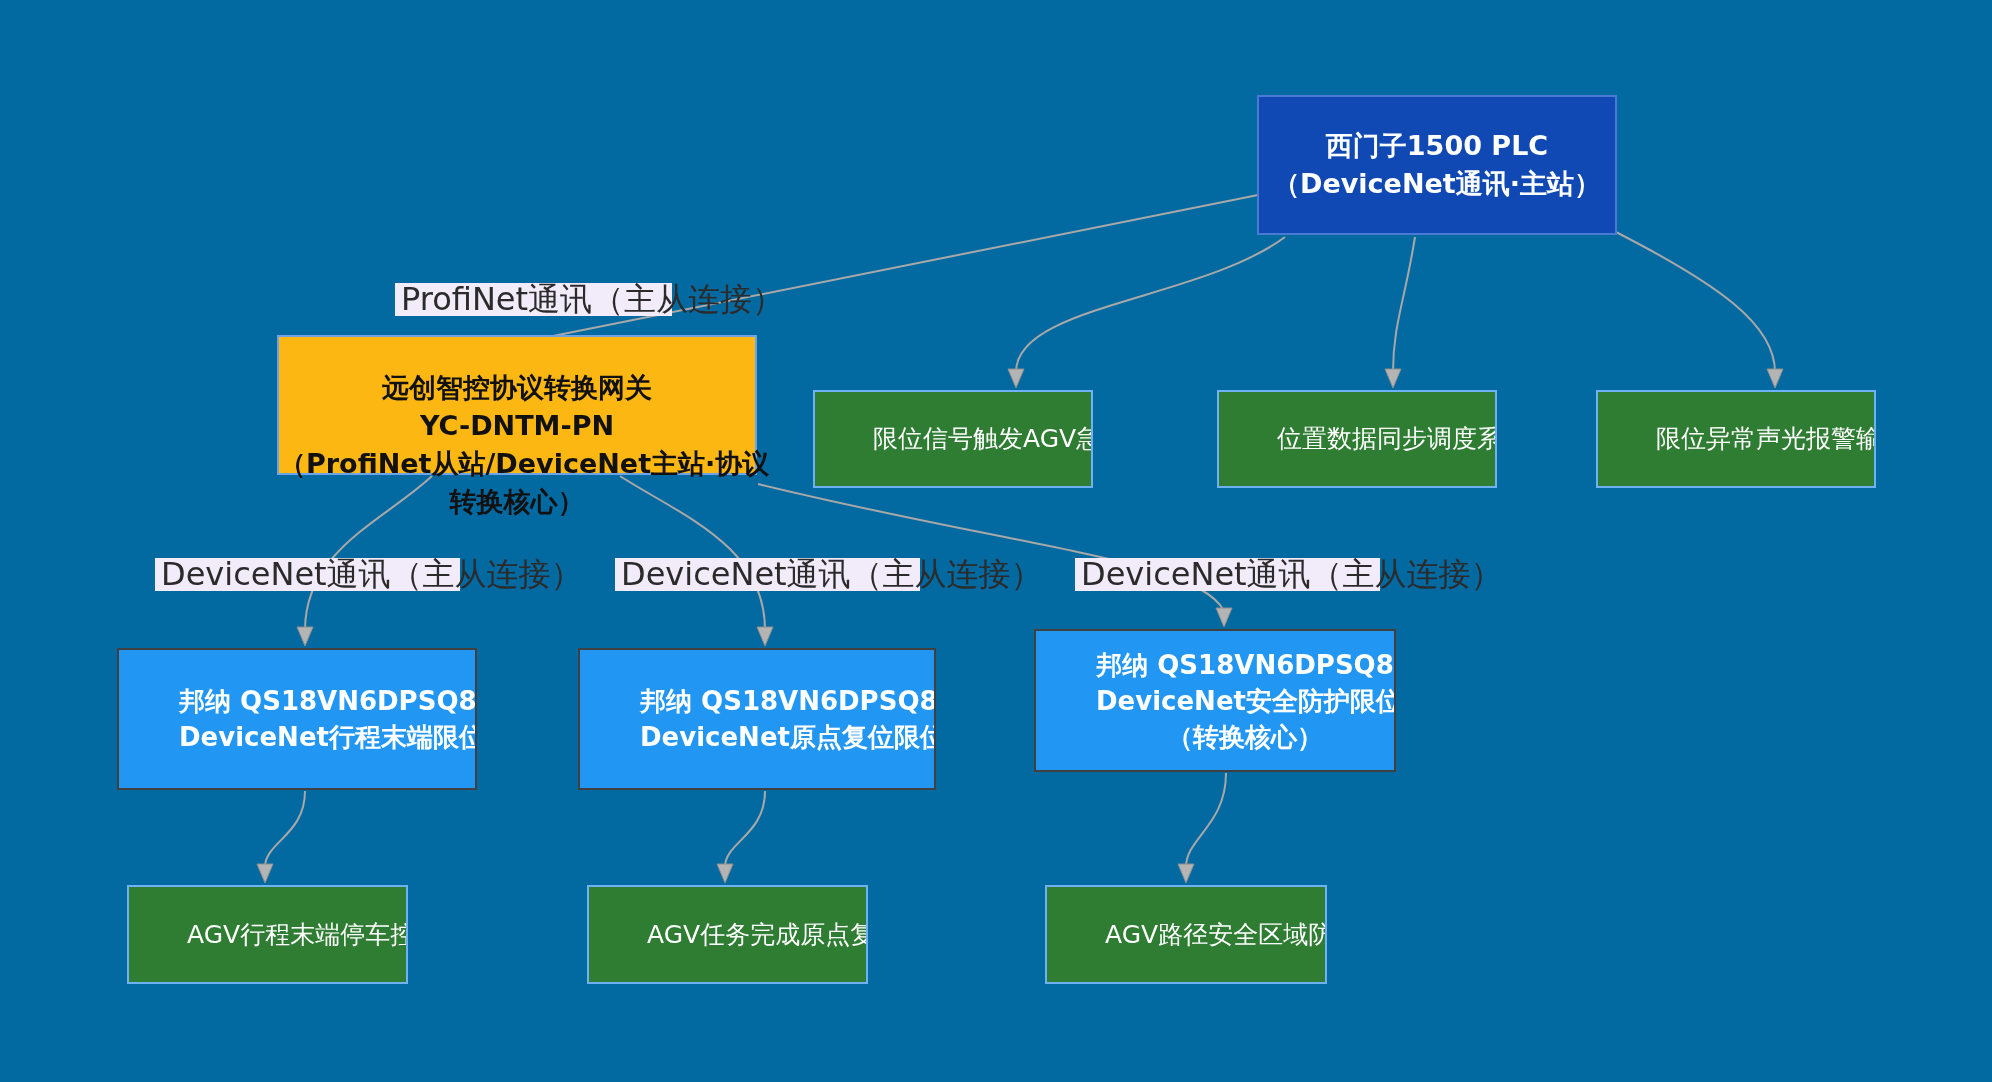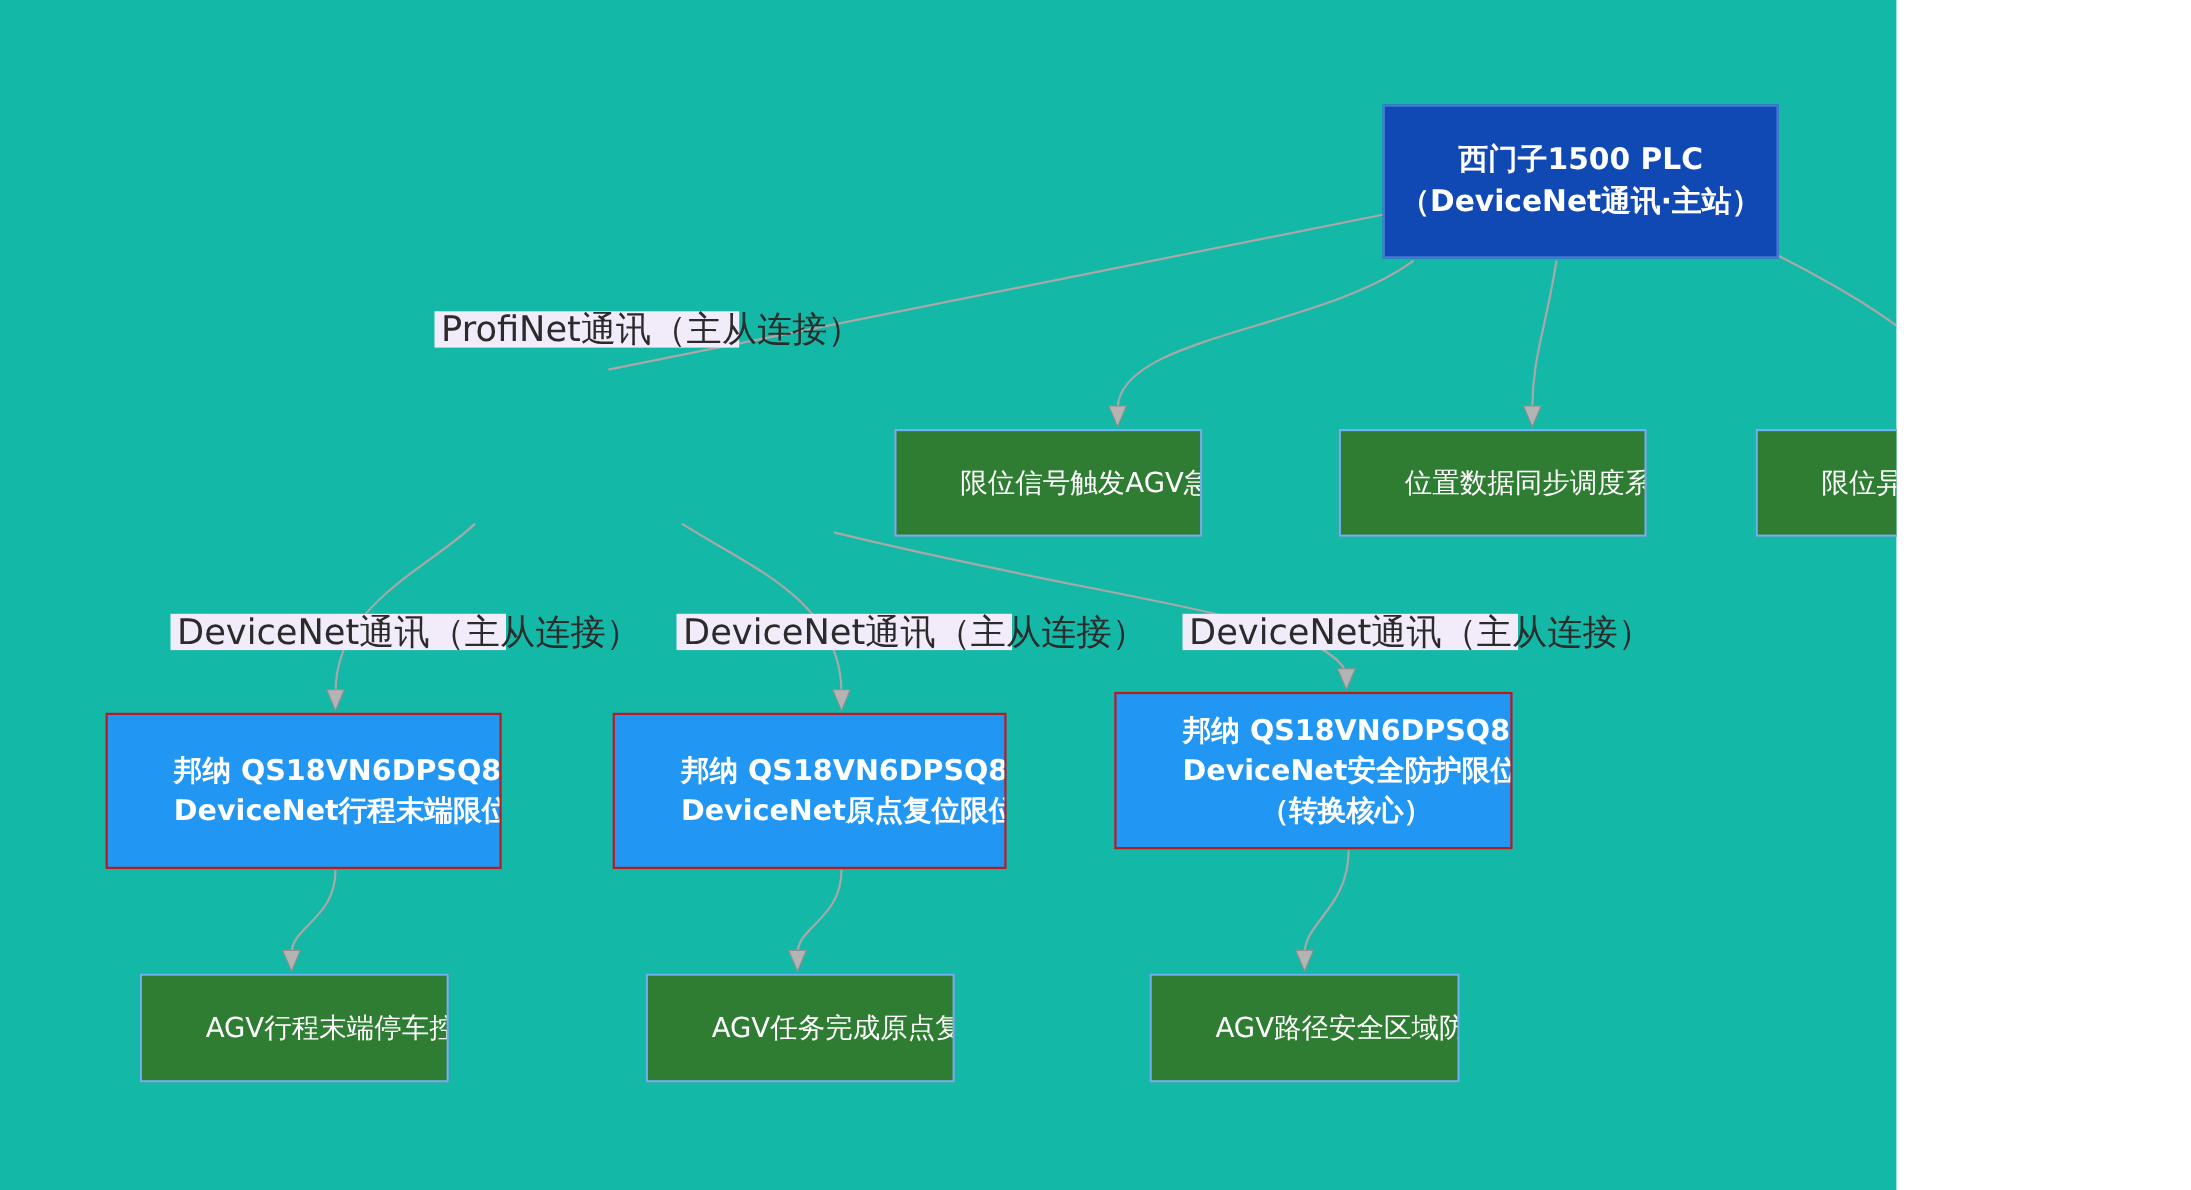--- a/index.html
+++ b/index.html
@@ -1,34 +1,34 @@
 <!DOCTYPE html>
 <html><head>
 <meta charset="utf-8">
 <style>
   html,body{margin:0;padding:0;background:#ffffff;}
   body{font-family:"DejaVu Sans","Liberation Sans",sans-serif;}
-  #canvas{position:relative;width:1724px;height:1082px;background:#14b8a6;overflow:hidden;}
+  #canvas{position:relative;width:1992px;height:1082px;background:#0369a1;overflow:hidden;}
   #edges{position:absolute;left:0;top:0;width:1992px;height:1082px;}
   .node{position:absolute;box-sizing:border-box;text-align:center;white-space:nowrap;}
   .node .ln{white-space:nowrap;}
   
   .plc{background:#1149b4;border:2px solid #4a7bd4;color:#ffffff;font-weight:bold;
        font-size:27px;line-height:38px;display:flex;flex-direction:column;justify-content:center;}
   
   .gateway{background:#fcb713;border:2px solid #6fa3e8;color:#111111;font-weight:bold;
        font-size:27px;line-height:38px;padding-top:32px;overflow:visible;z-index:2;}
   
   .green{background:#2e7d32;border:2px solid #6fb1f5;color:#ffffff;font-size:25px;
        line-height:30px;display:flex;align-items:center;overflow:hidden;padding-left:58px;z-index:2;}
   .green .ln{flex:1;text-align:center;}
   
-  .sensor{background:#2196f3;border:2px solid #b91c1c;color:#ffffff;font-weight:bold;
+  .sensor{background:#2196f3;border:2px solid #404040;color:#ffffff;font-weight:bold;
        font-size:26px;line-height:36px;display:flex;flex-direction:column;justify-content:center;
-       overflow:hidden;padding-left:60px;z-index:2;}
+       overflow:hidden;padding-left:60px;z-index:2;margin-left:21px;}
   
   .chip{position:absolute;background:#f2ebfa;color:#2b2b2b;font-size:32px;line-height:33px;
        height:33px;padding:0 6px;box-sizing:border-box;white-space:nowrap;z-index:3;text-align:center;}
   .edge{stroke:#a8a8a8;stroke-width:2;fill:none;}
   .arrow{fill:#b4b4b4;stroke:#8e8e8e;stroke-width:1;}
 </style>
 </head>
 <body>
 
 <div id="canvas">
@@ -53,20 +53,26 @@
     <path class="arrow" d="M265,883 L257,864 L273,864 Z"></path>
     <path class="arrow" d="M725,883 L717,864 L733,864 Z"></path>
     <path class="arrow" d="M1186,883 L1178,864 L1194,864 Z"></path>
   </svg>
 
   <div class="node plc" style="left:1257px;top:95px;width:360px;height:140px;">
     <div class="ln">西门子1500 PLC</div>
     <div class="ln">（DeviceNet通讯·主站）</div>
   </div>
 
+  <div class="node gateway" style="left:277px;top:335px;width:480px;height:140px;">
+    <div class="ln">远创智控协议转换网关</div>
+    <div class="ln">YC-DNTM-PN</div>
+    <div class="ln">（ProfiNet从站/DeviceNet主站·协议</div>
+    <div class="ln">转换核心）</div>
+  </div>
 
   <div class="node green" style="left:813px;top:390px;width:280px;height:98px;">
     <div class="ln">限位信号触发AGV急停</div>
   </div>
   <div class="node green" style="left:1217px;top:390px;width:280px;height:98px;">
     <div class="ln">位置数据同步调度系统</div>
   </div>
   <div class="node green" style="left:1596px;top:390px;width:280px;height:98px;">
     <div class="ln">限位异常声光报警输出</div>
   </div>

